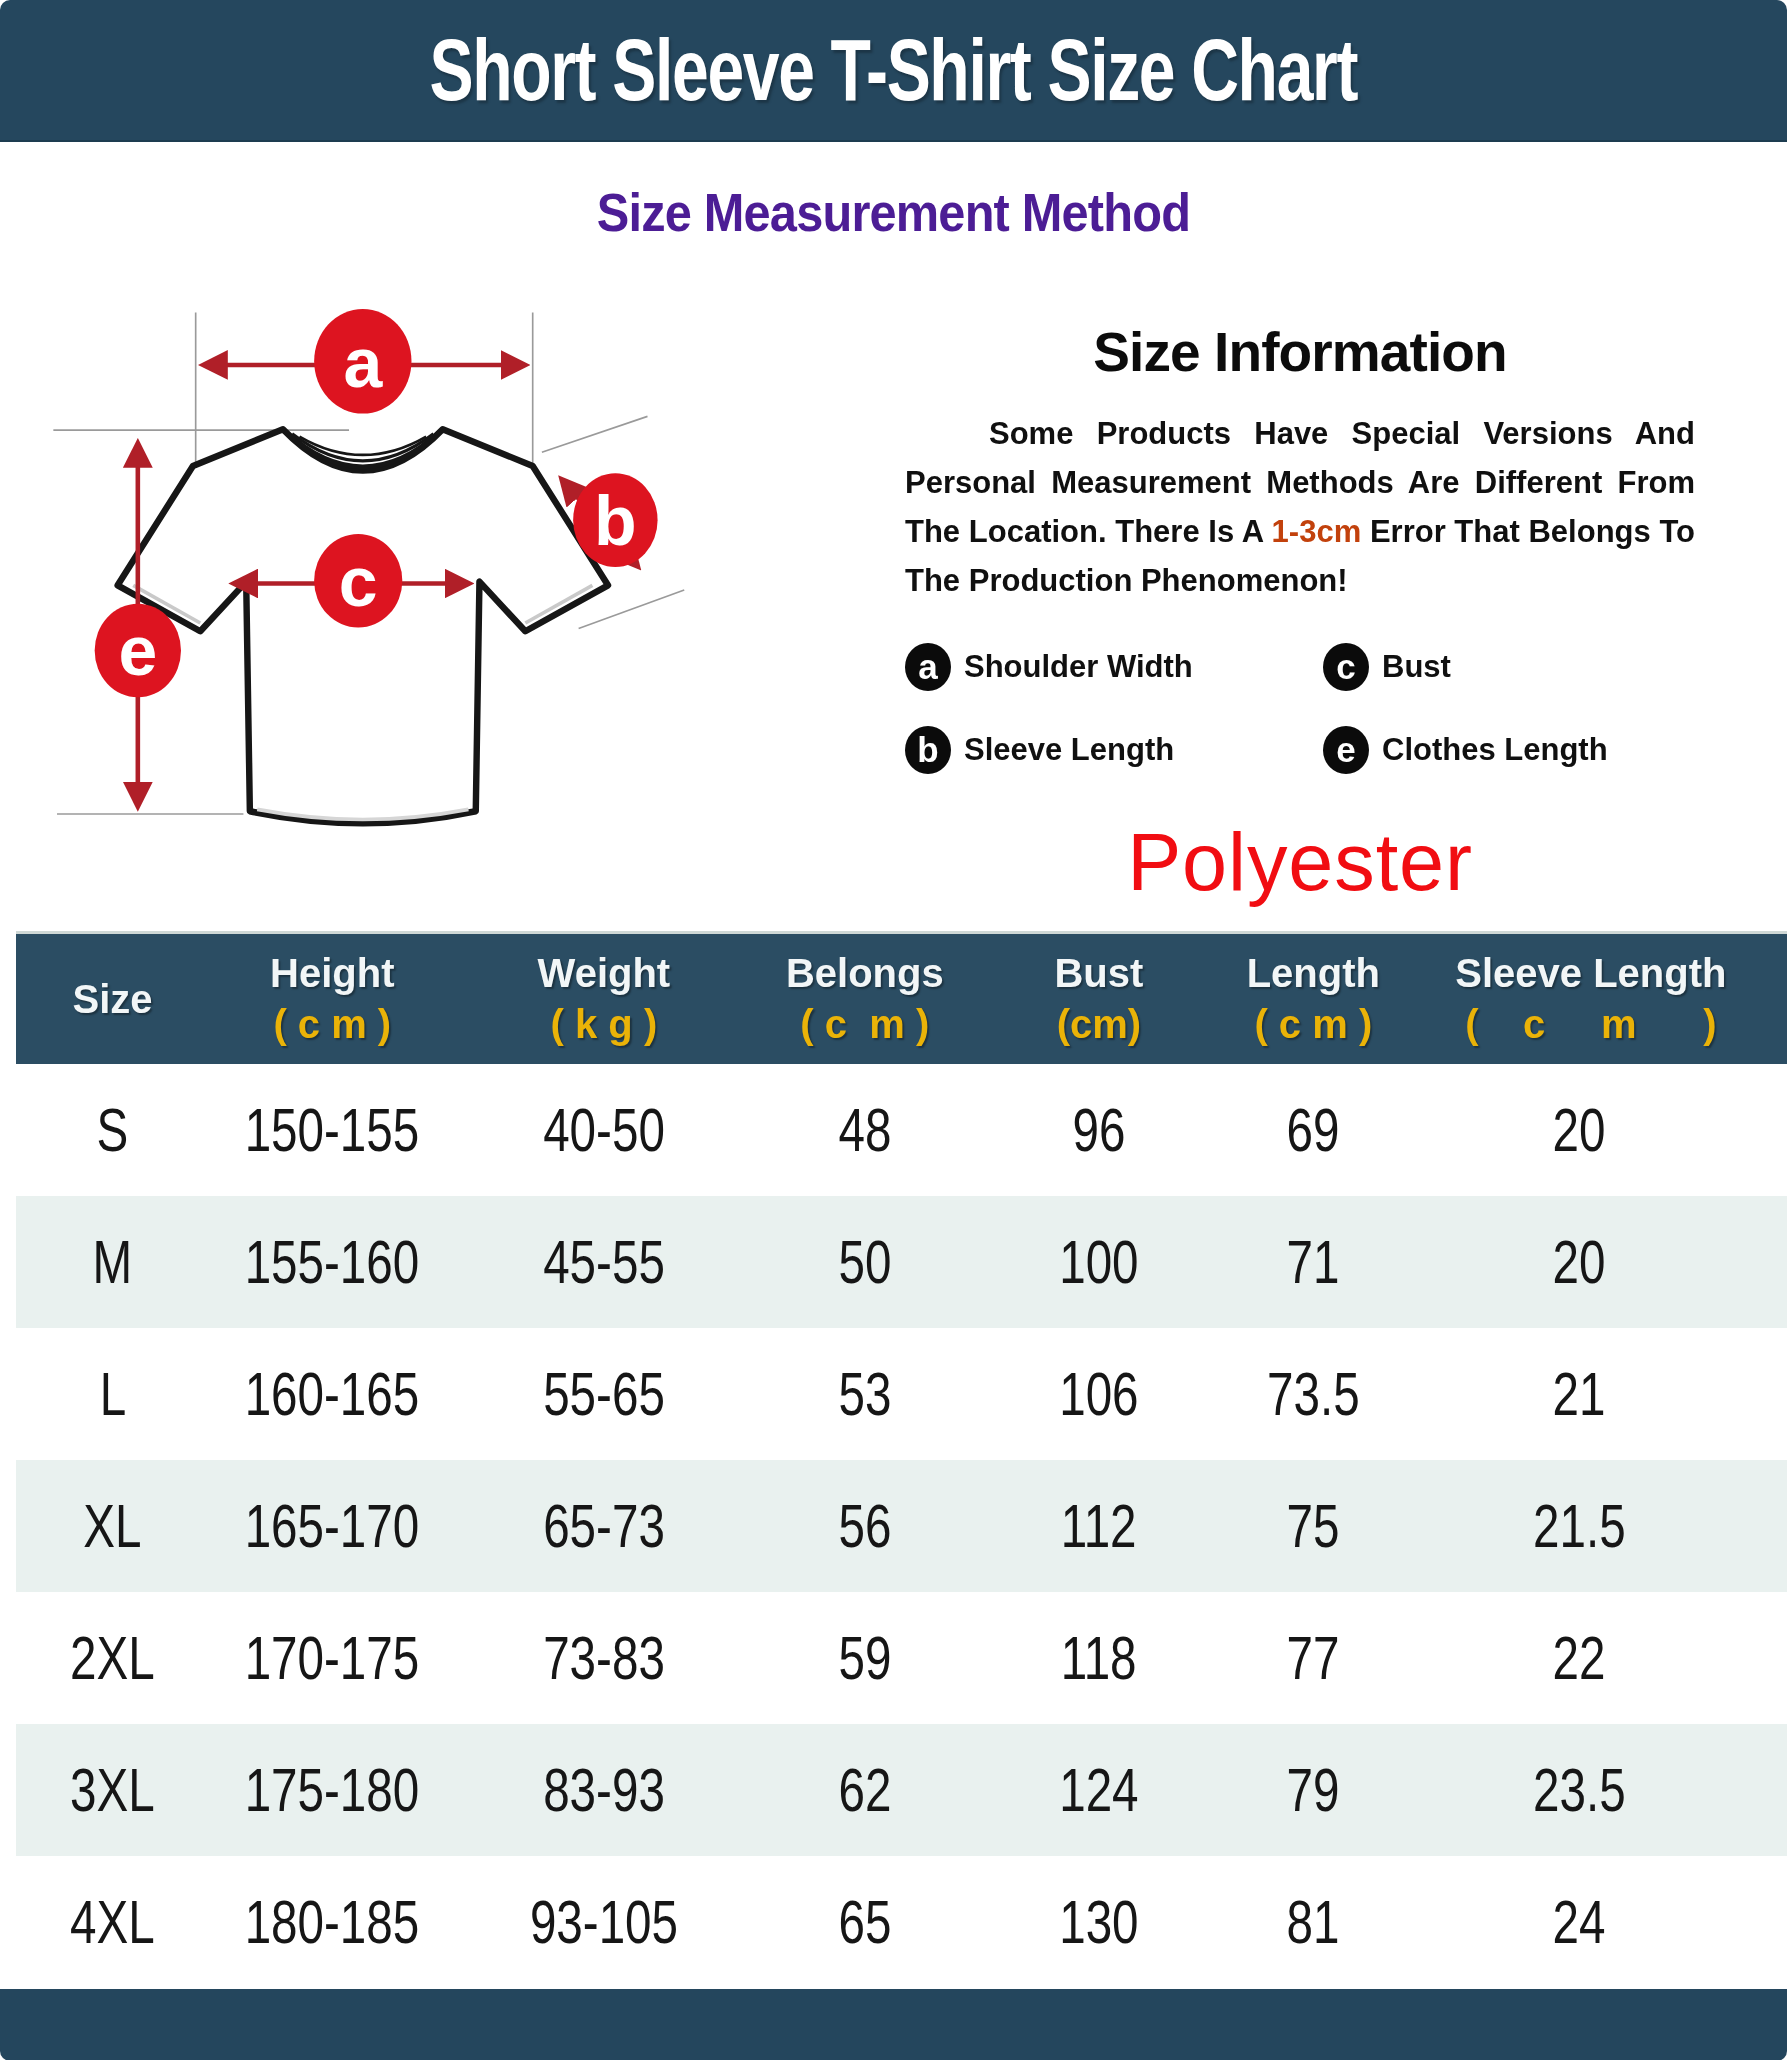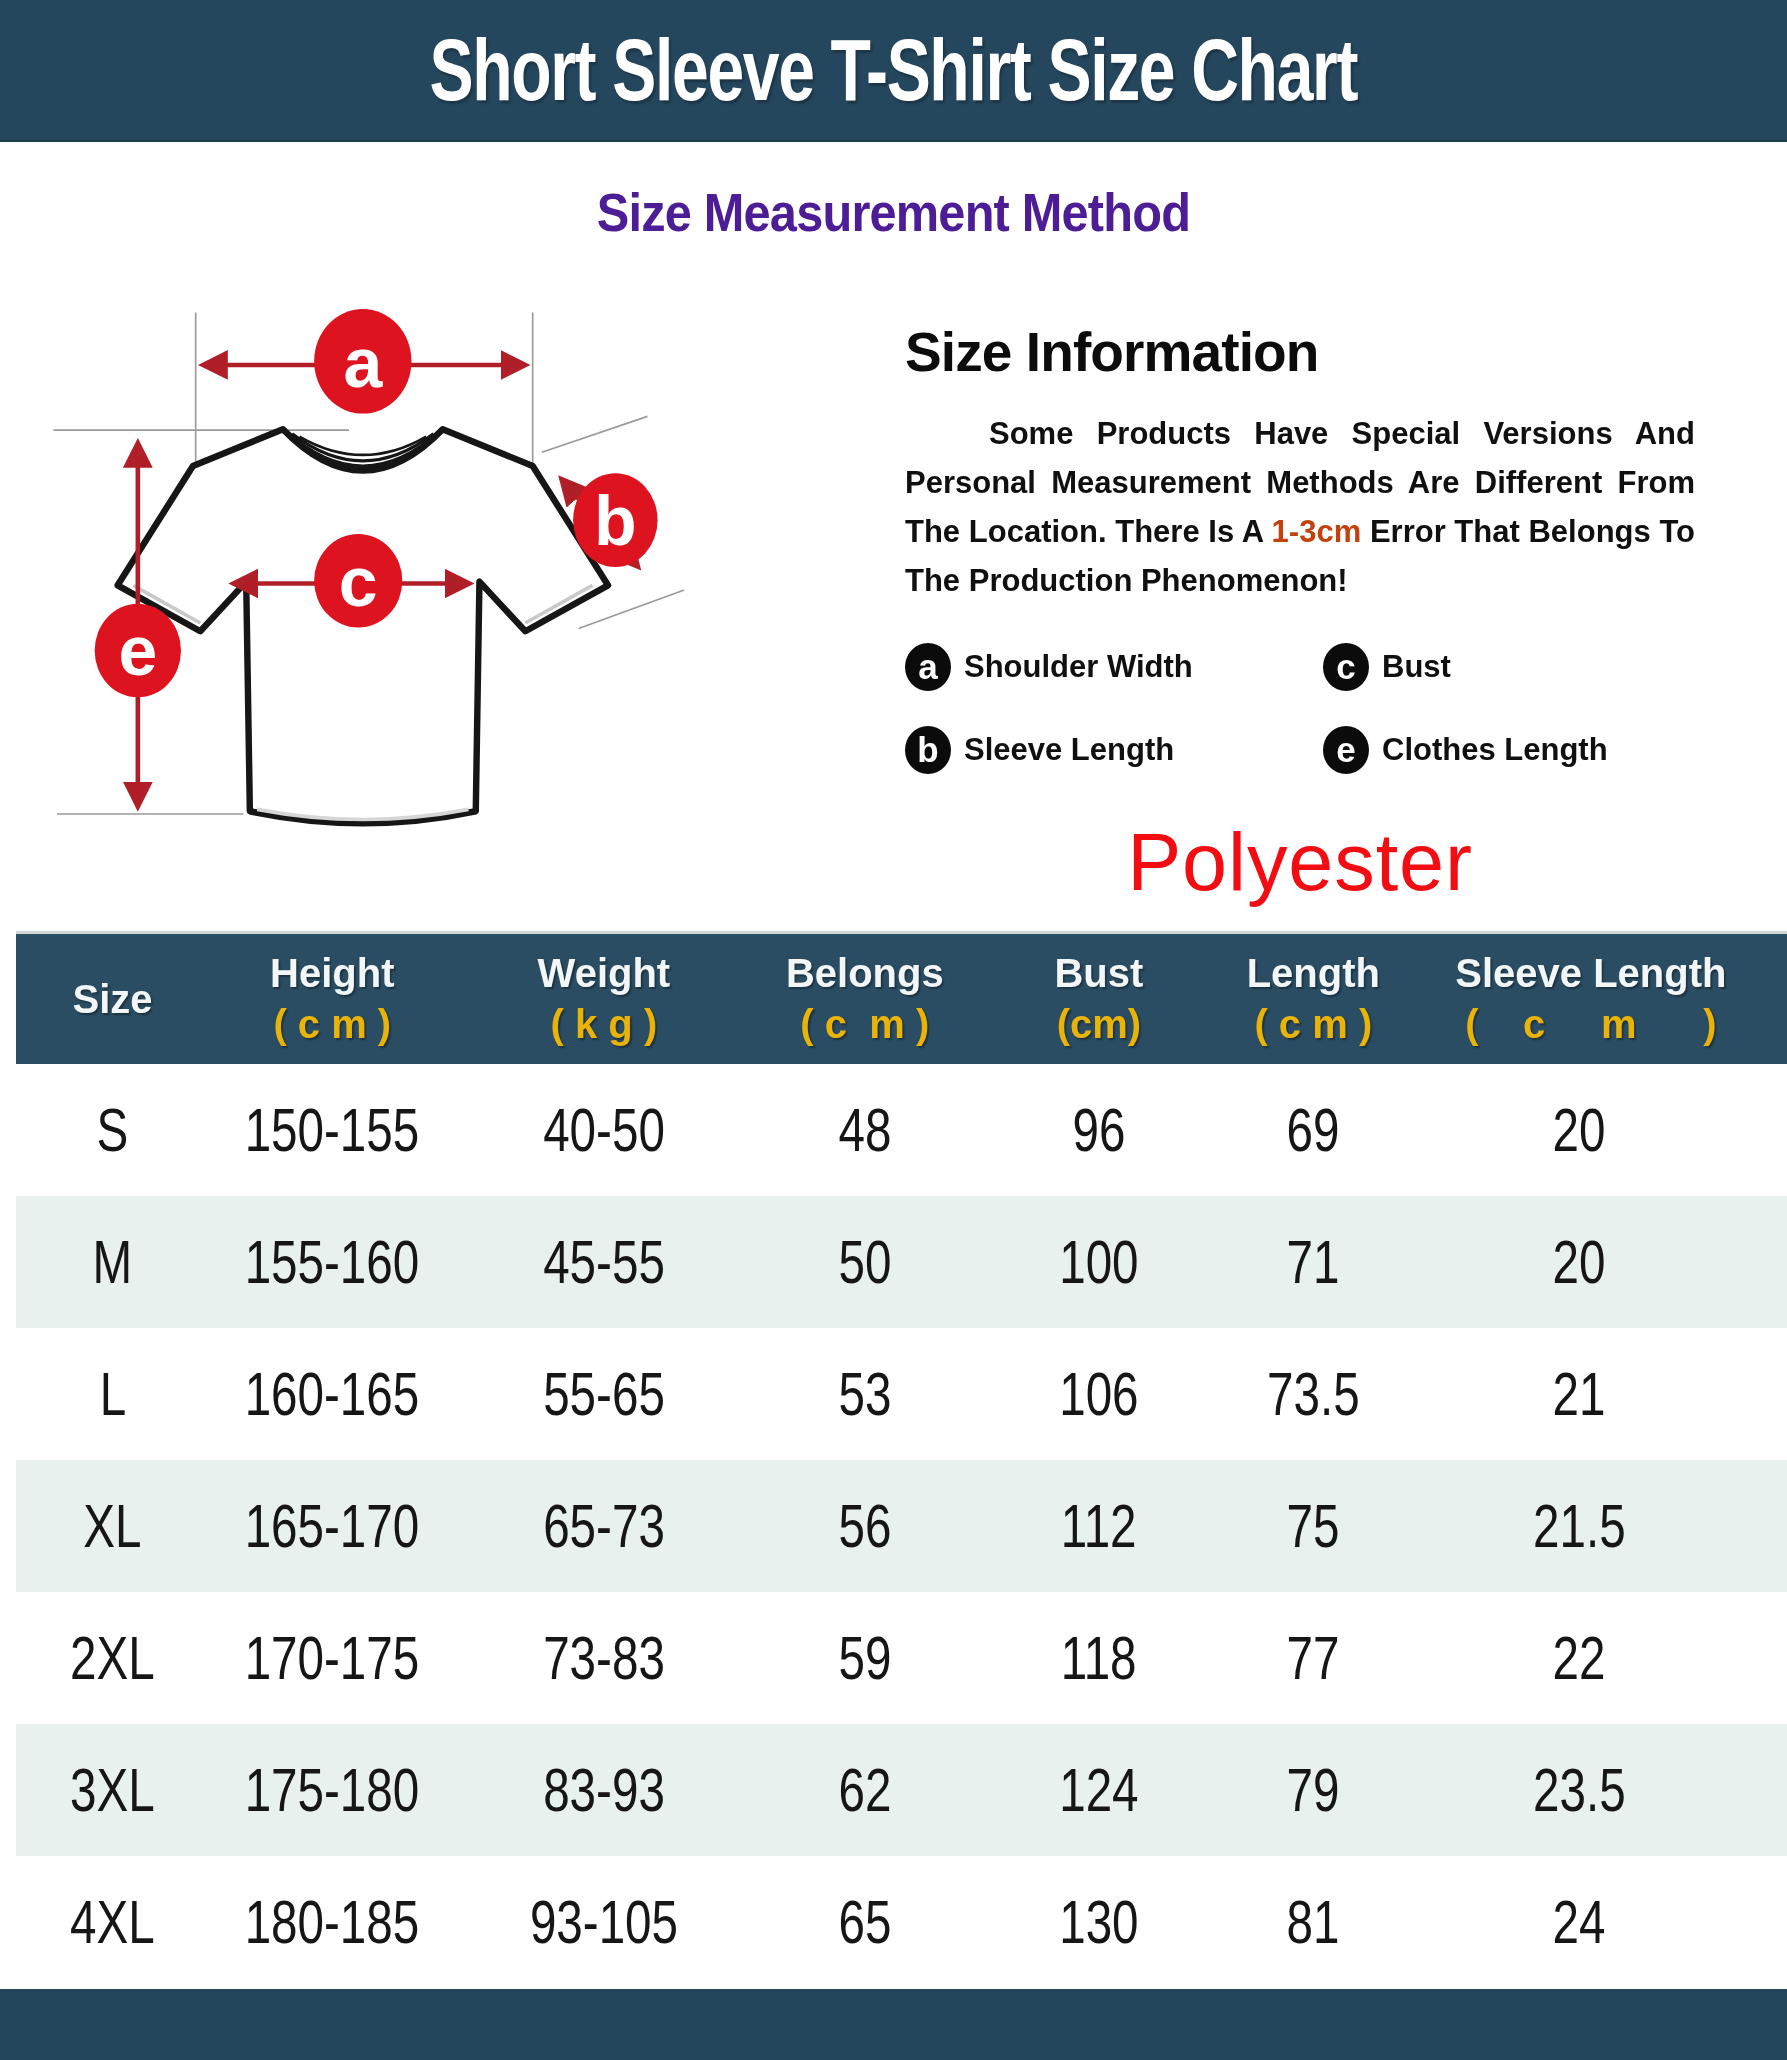--- a/index.html
+++ b/index.html
@@ -1,18 +1,18 @@
 <!DOCTYPE html>
 <html style="font-size:14.7px"><head>
 <meta charset="utf-8">
 <style>
   * { margin:0; padding:0; box-sizing:border-box; }
   html,body { background:#ffffff; }
   body { font-family:"Liberation Sans", sans-serif; }
-  .page { position:relative; width:1787px; height:2061px; background:#ffffff; overflow:hidden; }
+  .page { position:relative; width:1787px; height:2061px; background:#ffffff; overflow:hidden;border-radius:10px; }
 
   
   .top-bar {
     position:absolute; top:0; left:0; width:100%; height:142px;
     background:#25475e; display:flex; align-items:center; justify-content:center;
     border-bottom:2.8px solid #1d3c50;
   }
   .top-bar .title {
     color:#ffffff; font-weight:bold; font-size:87px; letter-spacing:-1.8px;
     display:inline-block; transform:scaleX(0.76); transform-origin:center;
@@ -25,21 +25,21 @@
     font-size:53px; font-weight:bold; color:#4c1d95; letter-spacing:-0.9px;
   }
   .method-heading span { display:inline-block; transform:scaleX(0.92); }
 
   
   .diagram { position:absolute; left:46px; top:262px; }
 
   
   .info-col { position:absolute; left:905px; top:320px; width:790px; }
   .info-heading {
-    text-align:left; font-size:55px; font-weight:bold; color:#0c0c0c; letter-spacing:-0.9px;
+    text-align:center; font-size:55px; font-weight:bold; color:#0c0c0c; letter-spacing:-0.9px;
   }
   .info-para {
     margin-top:26px; font-size:31px; font-weight:bold; color:#101010;
     line-height:1.58; text-align:justify; text-indent:84px;
   }
   .info-para .hl { color:#c2410c; }
   .legend {
     margin-top:37px; display:grid; grid-template-columns:418px auto; row-gap:35px;
   }
   .legend-item { display:flex; align-items:center; }

